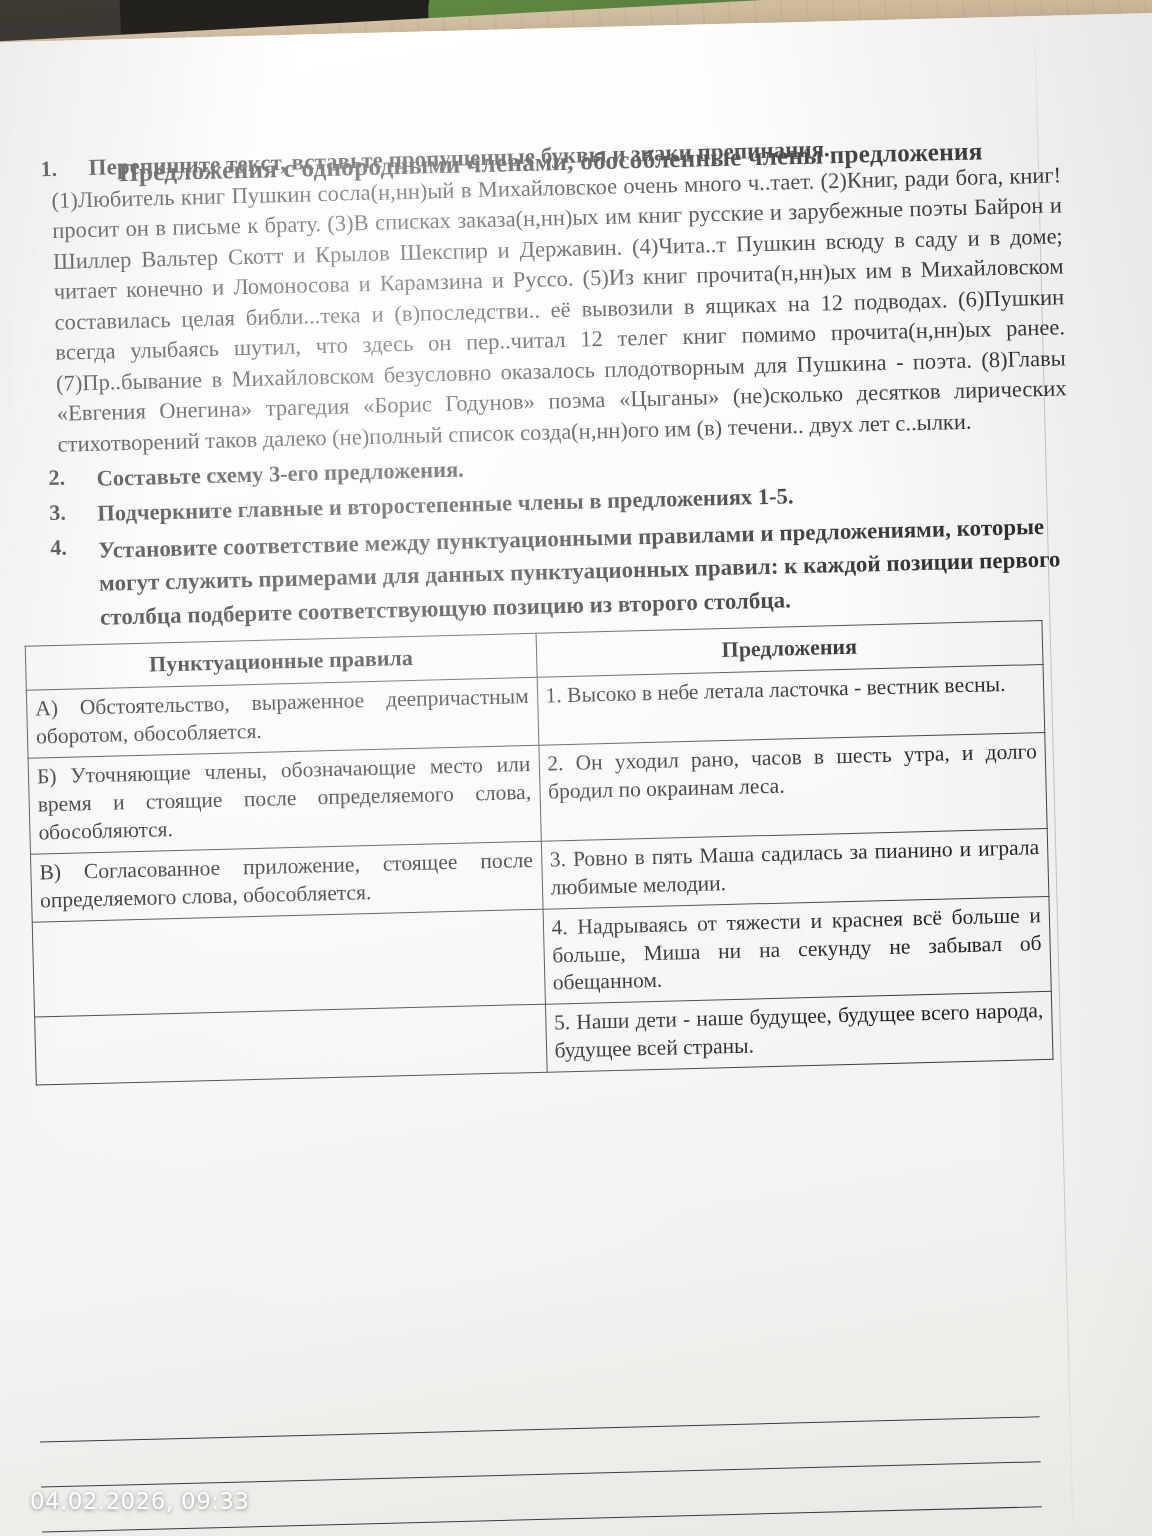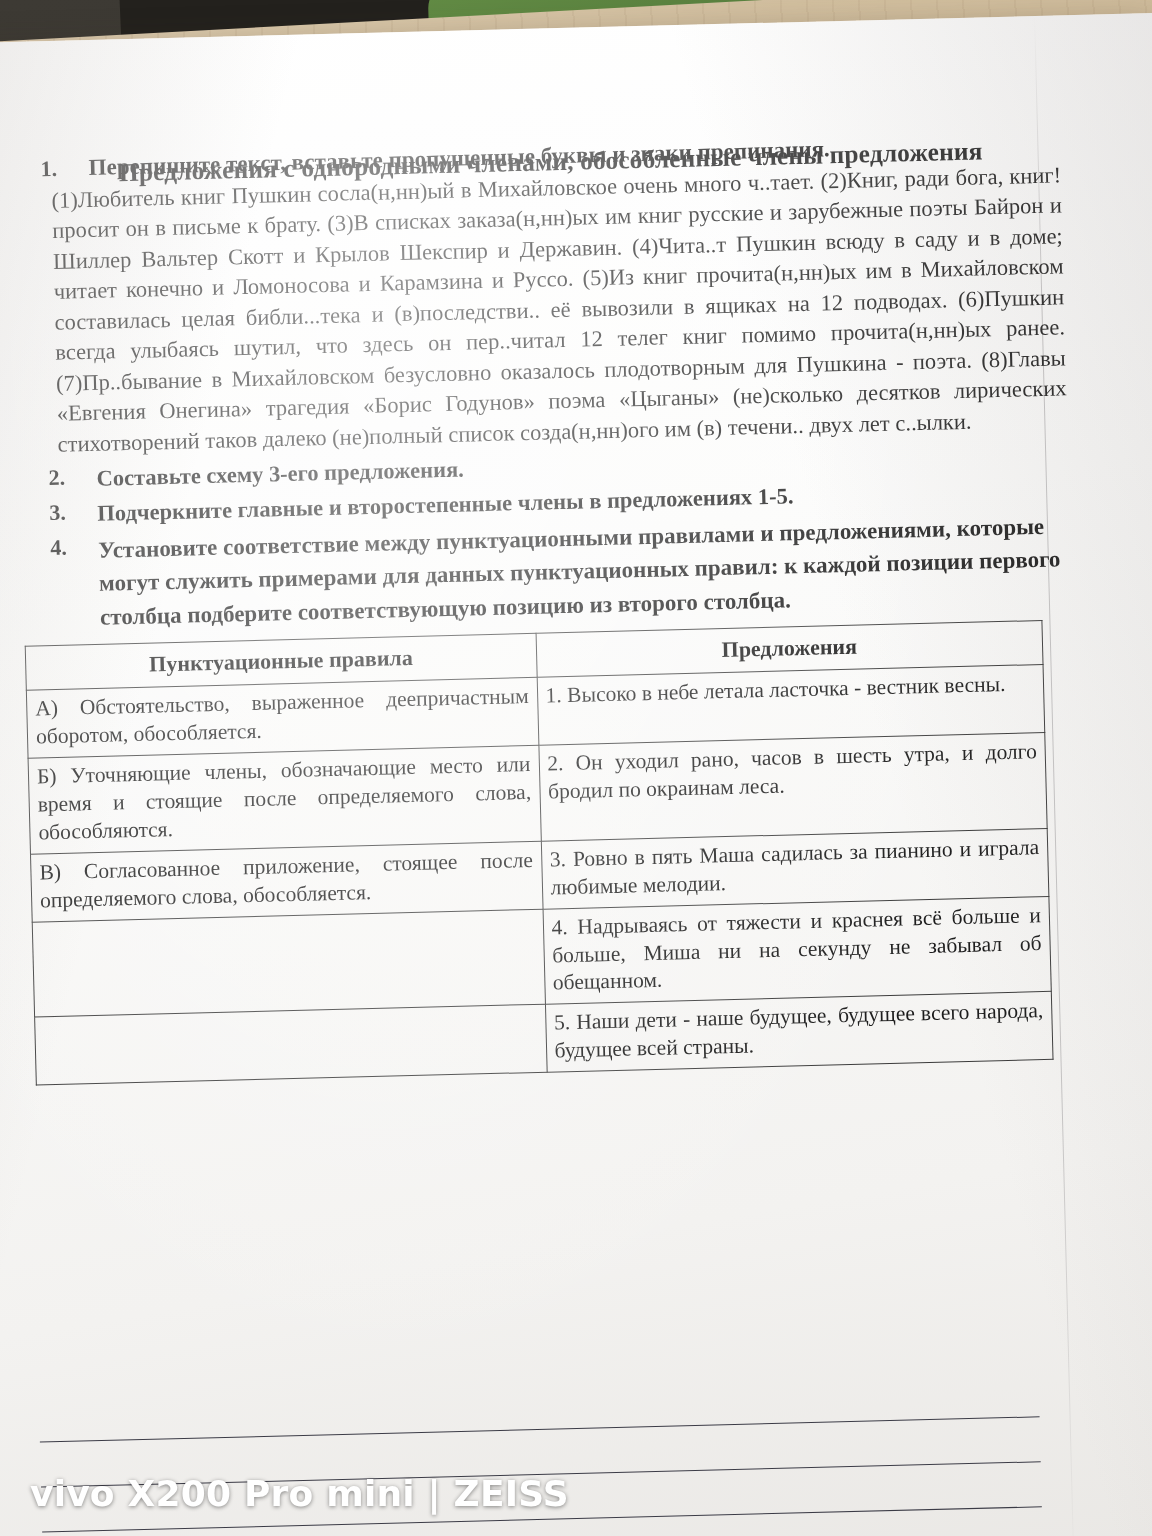--- a/index.html
+++ b/index.html
@@ -278,16 +278,16 @@
     <div class="rule-lines">
       <div class="rule-line"></div>
       <div class="rule-line"></div>
       <div class="rule-line"></div>
 
     </div>
 
   </div>
 
   <div class="watermark">
-    <div class="wm-brand">vivo X200 Pro mini | ZEISS</div>
+    <div class="wm-date">04.02.2026, 09:33</div>
   </div>
 
 </div>
 
 </body></html>

